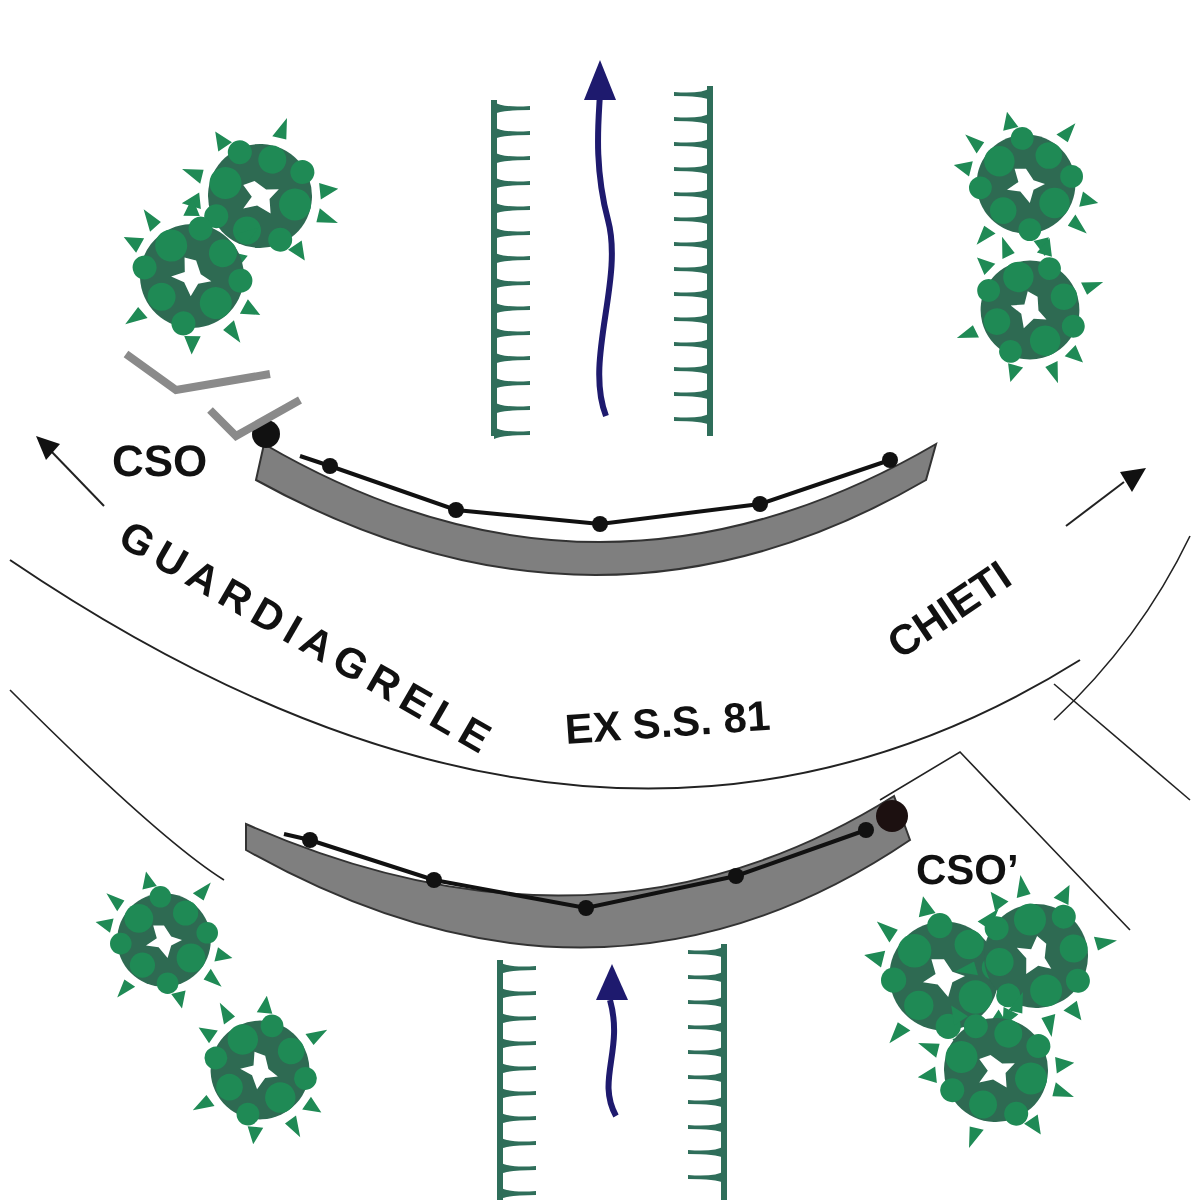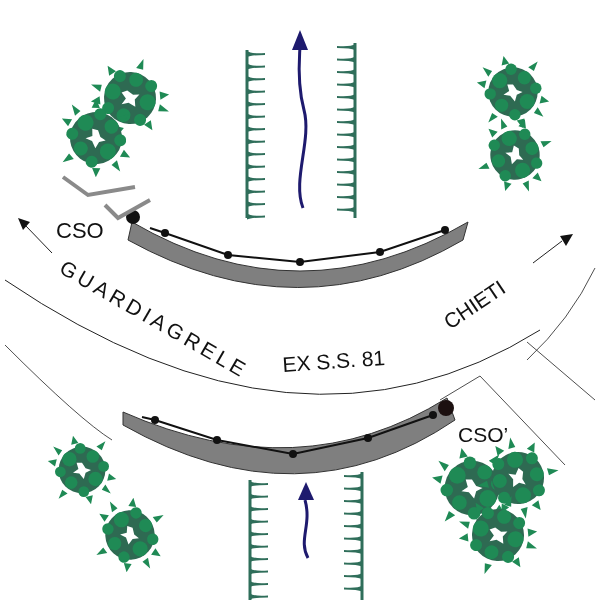--- a/index.html
+++ b/index.html
@@ -1,17 +1,17 @@
 <!DOCTYPE html>
 <html><head>
 <meta charset="utf-8">
 <style>
   html, body { margin:0; padding:0; background:#ffffff; }
   body { width:600px; height:600px; overflow:hidden; }
-  #stage { position:absolute; left:0; top:0; width:600px; height:600px; }
+  #stage { position:absolute; left:0; top:0; width:600px; height:600px;font-weight:bold; }
   svg text { font-family: "Liberation Sans", sans-serif; fill:#111; }
 </style>
 </head>
 <body>
 
 <div id="stage">
 <svg width="600" height="600" viewBox="0 0 600 600" xmlns="http://www.w3.org/2000/svg">
   <defs>
 
     <g id="crown">

